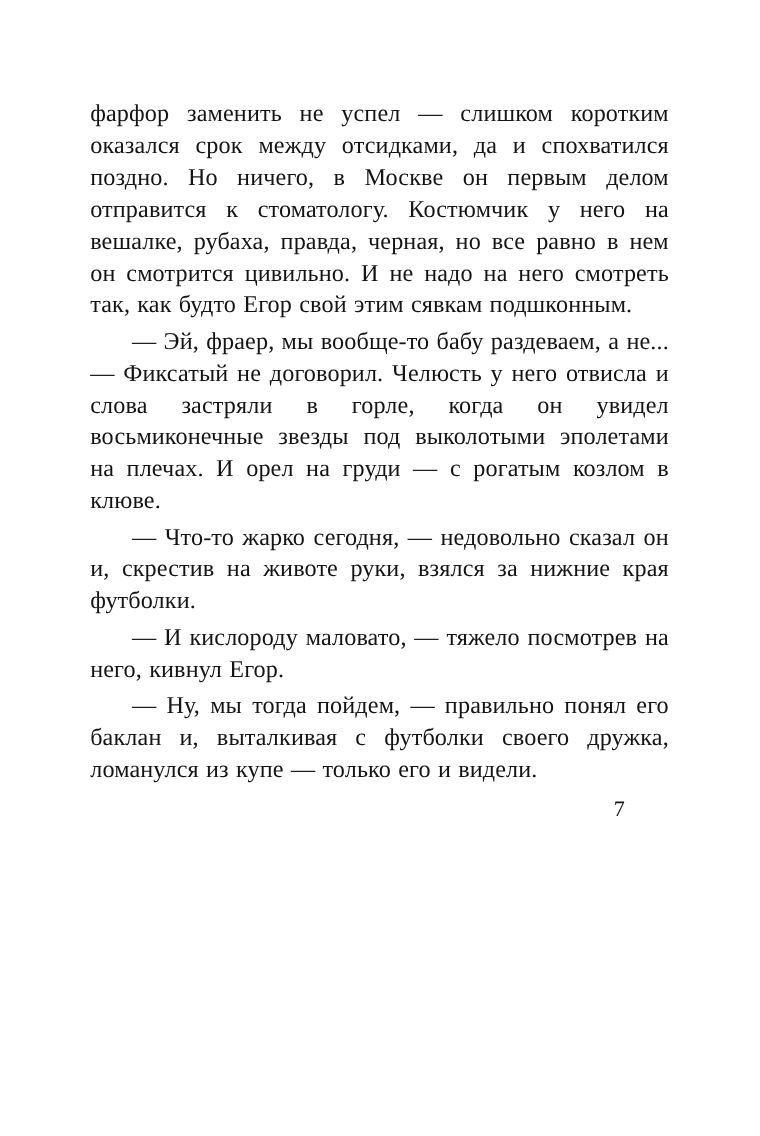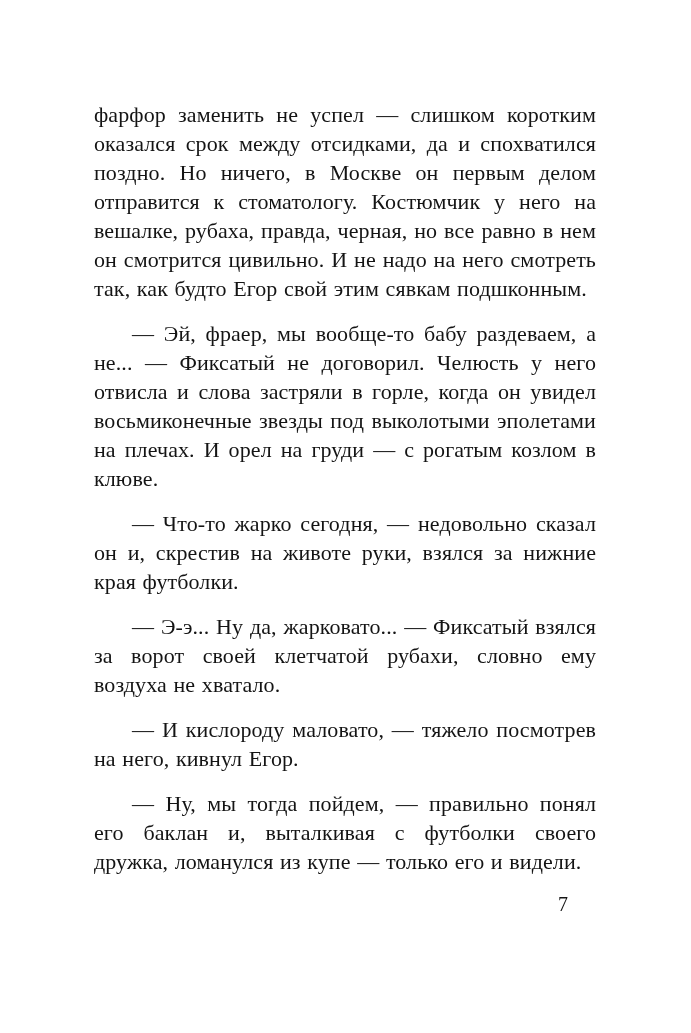--- a/index.html
+++ b/index.html
@@ -18,21 +18,21 @@
     color: #141414;
     overflow: hidden;
   }
   .text-block {
     font-size: 22px;
     line-height: 29px;
     text-align: justify;
     letter-spacing: 0.1px;
   }
   .para {
-    margin: 16px;
+    margin: 4px;
     text-indent: 38px;
     word-spacing: 1px;
   }
   .para.no-indent {
     text-indent: 0;
   }
   .page-number {
     margin-top: 11px;
     text-align: right;
     padding-right: 44px;
@@ -42,18 +42,17 @@
   }
 </style>
 </head>
 <body>
 
 <div class="book-page">
   <div class="text-block">
     <p class="para no-indent">фарфор заменить не успел — слишком коротким оказался срок между отсидками, да и спохватился поздно. Но ничего, в Москве он первым делом отправится к стоматологу. Костюмчик у него на вешалке, рубаха, правда, черная, но все равно в нем он смотрится цивильно. И не надо на него смотреть так, как будто Егор свой этим сявкам подшконным.</p>
     <p class="para">— Эй, фраер, мы вообще-то бабу раздеваем, а не... — Фиксатый не договорил. Челюсть у него отвисла и слова застряли в горле, когда он увидел восьмиконечные звезды под выколотыми эполетами на плечах. И орел на груди — с рогатым козлом в клюве.</p>
     <p class="para">— Что-то жарко сегодня, — недовольно сказал он и, скрестив на животе руки, взялся за нижние края футболки.</p>
-    <p class="para">— Э-э... Ну да, жарковато... — Фиксатый взялся за ворот своей клетчатой рубахи, словно ему воздуха не хватало.</p>
     <p class="para">— И кислороду маловато, — тяжело посмотрев на него, кивнул Егор.</p>
     <p class="para">— Ну, мы тогда пойдем, — правильно понял его баклан и, выталкивая с футболки своего дружка, ломанулся из купе — только его и видели.</p>
   </div>
   <div class="page-number">7</div>
 </div>
 
 </body></html>

